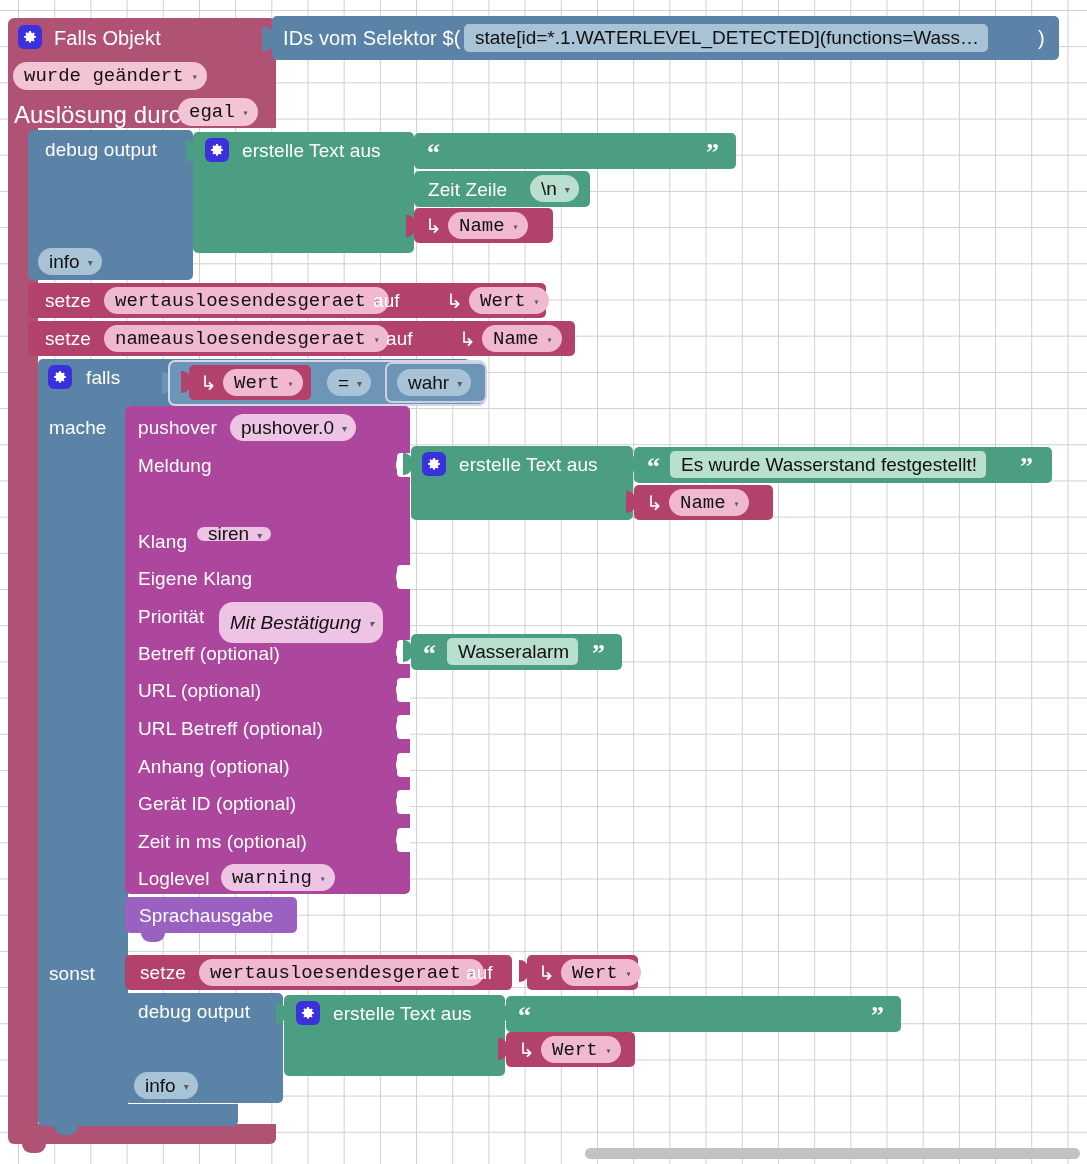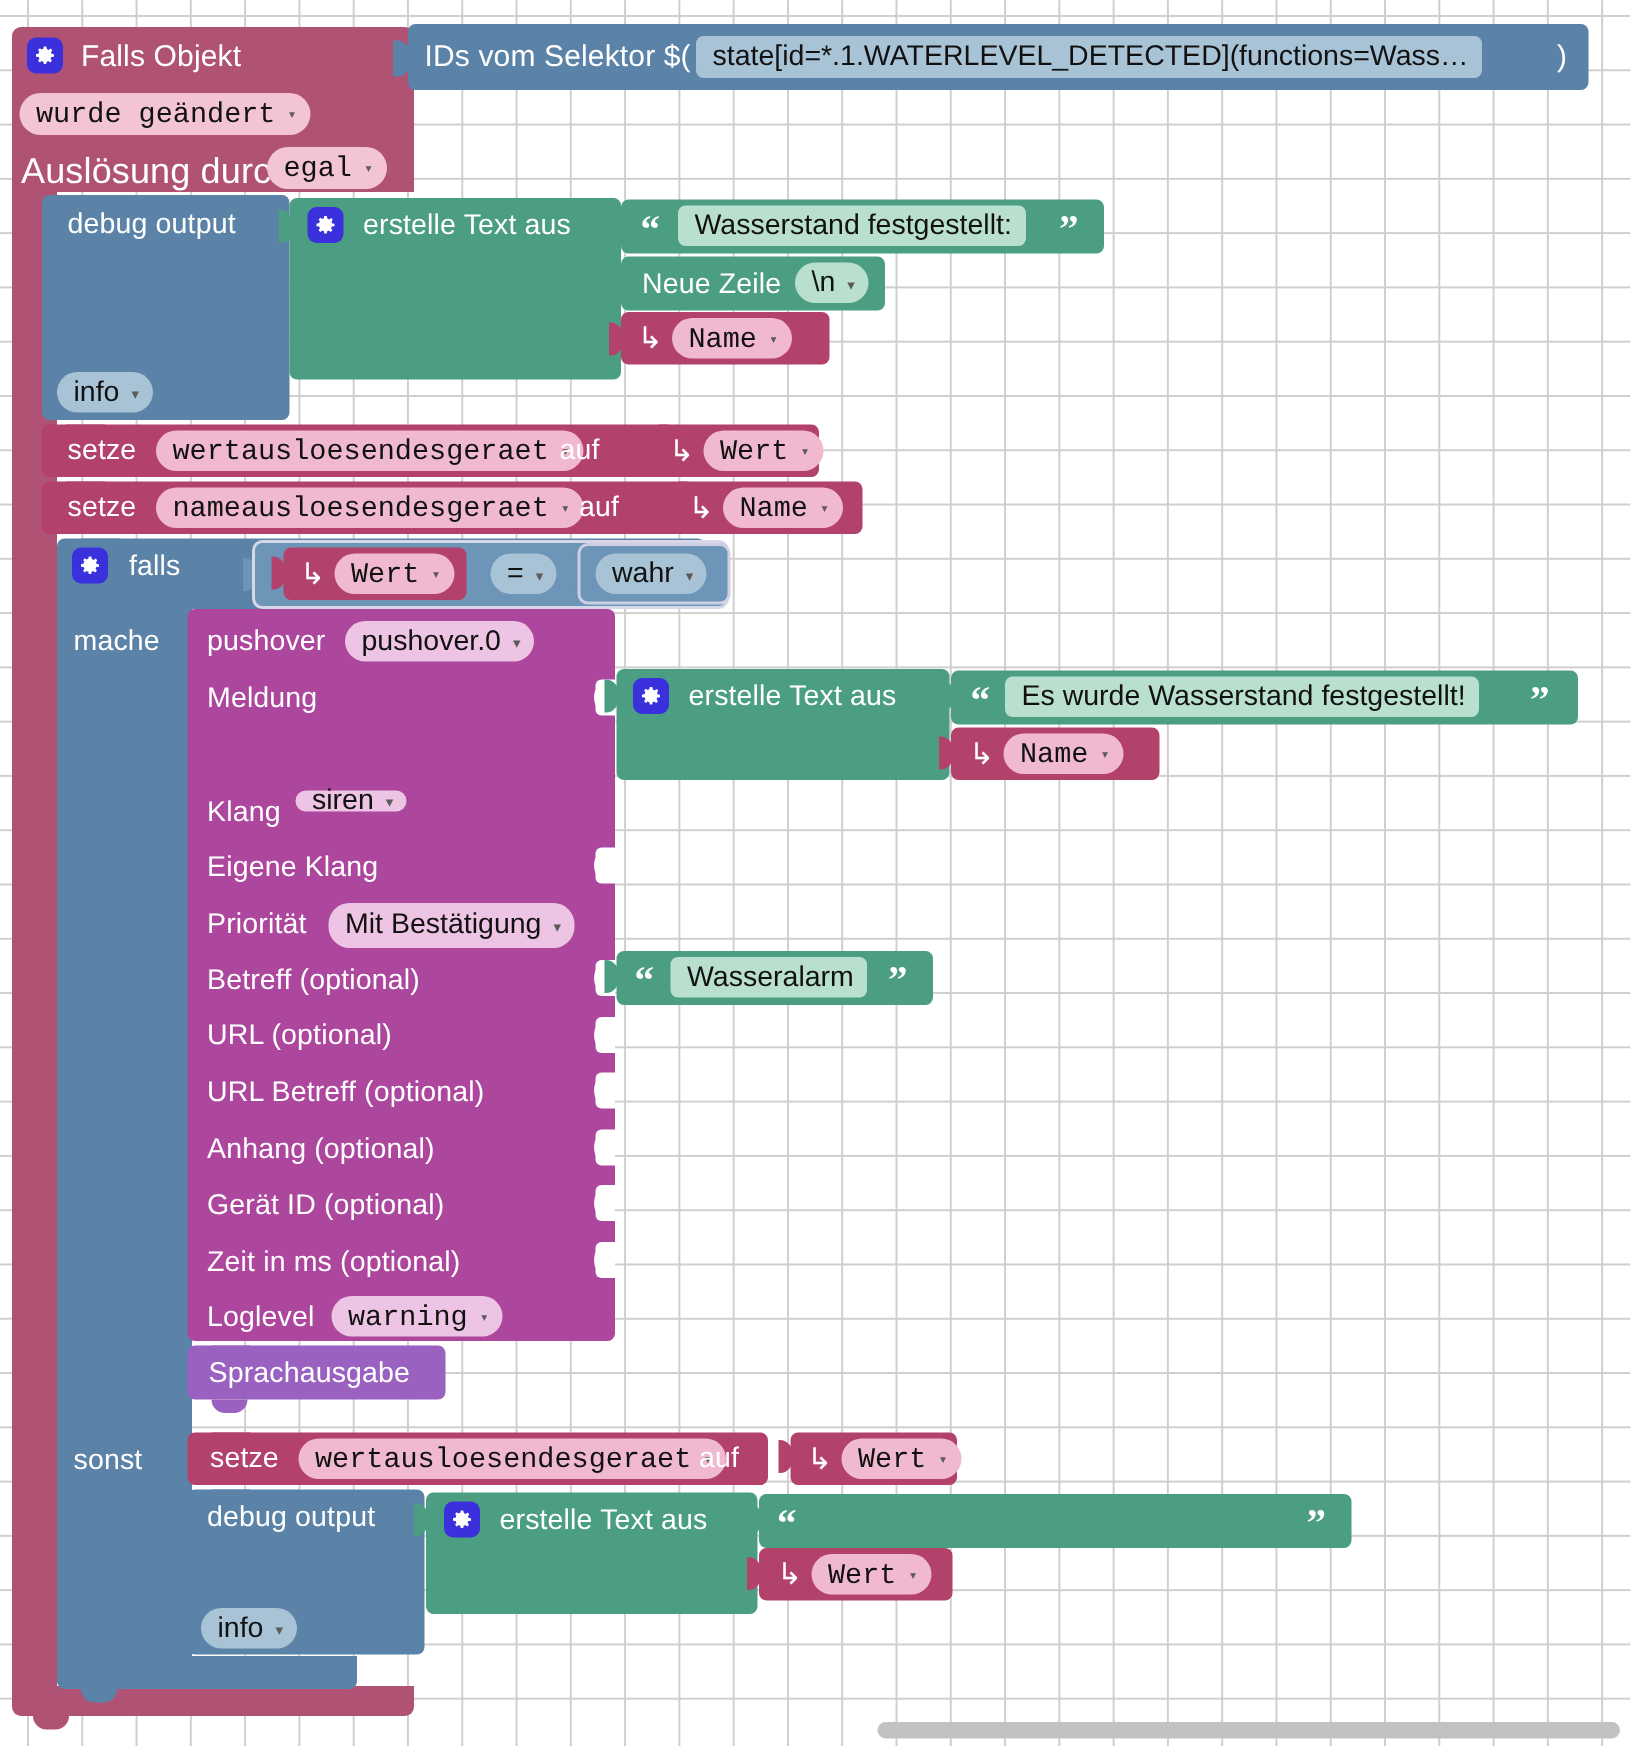--- a/index.html
+++ b/index.html
@@ -190,28 +190,25 @@
     <svg viewBox="0 0 24 24" aria-hidden="true">
       <path fill="#ffffff" d="M12 8a4 4 0 104 4 4 4 0 00-4-4zm0 6.2A2.2 2.2 0 1114.2 12 2.2 2.2 0 0112 14.2z"></path>
       <path fill="#ffffff" d="M21 13.2v-2.4l-2.3-.4a7 7 0 00-.7-1.7l1.3-1.9-1.7-1.7-1.9 1.3a7 7 0 00-1.7-.7L13.2 3h-2.4l-.4 2.3a7 7 0 00-1.7.7L6.8 4.7 5.1 6.4l1.3 1.9a7 7 0 00-.7 1.7L3 10.8v2.4l2.7.4a7 7 0 00.7 1.7l-1.3 1.9 1.7 1.7 1.9-1.3a7 7 0 001.7.7l.4 2.3h2.4l.4-2.3a7 7 0 001.7-.7l1.9 1.3 1.7-1.7-1.3-1.9a7 7 0 00.7-1.7z"></path>
     </svg>
   </div>
   <div class="lbl" style="left:242px; top:141px;">erstelle Text aus</div>
 
   <div class="ltab c-text" style="left:407px; top:140px;"></div>
   <div class="blk c-text" style="left:414px; top:133px; width:322px; height:36px; border-radius:5px;"></div>
   <div class="quote" style="left:427px; top:140px;">“</div>
-  <div class="field txt c-text-f" style="left:452px; top:137px; height:27px;">
-    <span>Wasserstand festgestellt:</span>
-  </div>
   <div class="quote" style="left:706px; top:140px;">”</div>
 
   <div class="ltab c-text" style="left:407px; top:178px;"></div>
   <div class="blk c-text" style="left:414px; top:171px; width:176px; height:36px; border-radius:5px;"></div>
-  <div class="lbl" style="left:428px; top:180px;">Neue Zeile</div>
+  <div class="lbl" style="left:428px; top:180px;">Zeit Zeile</div>
   <div class="field c-text-f" style="left:530px; top:175px; height:27px;">
     <span>\n</span>
     <span class="caret">▾</span>
   </div>
 
   <div class="ltab c-var" style="left:406px; top:215px;"></div>
   <div class="blk c-var" style="left:414px; top:208px; width:139px; height:35px; border-radius:5px;"></div>
   <div class="varrow" style="left:425px; top:216px;">↳</div>
   <div class="field c-var-l" style="left:448px; top:212px; height:27px;">
     <span>Name</span>
@@ -305,21 +302,21 @@
   <div class="lbl" style="left:138px; top:532px;">Klang</div>
   <div class="field c-push-f" style="left:197px; top:527px; height:14px;">
     <span>siren</span>
     <span class="caret">▾</span>
   </div>
 
   <div class="lbl" style="left:138px; top:569px;">Eigene Klang</div>
   <div class="socket" style="left:397px; top:565px;"></div>
 
   <div class="lbl" style="left:138px; top:607px;">Priorität</div>
-  <div class="field c-push-f" style="left:219px; top:602px; height:30px;">
+  <div class="field c-push-f" style="left:219px; top:602px; height:41px;font-style:italic;">
     <span>Mit Bestätigung</span>
     <span class="caret">▾</span>
   </div>
 
   <div class="lbl" style="left:138px; top:644px;">Betreff (optional)</div>
   <div class="socket" style="left:397px; top:640px;"></div>
 
   <div class="lbl" style="left:138px; top:681px;">URL (optional)</div>
   <div class="socket" style="left:397px; top:678px;"></div>
 

